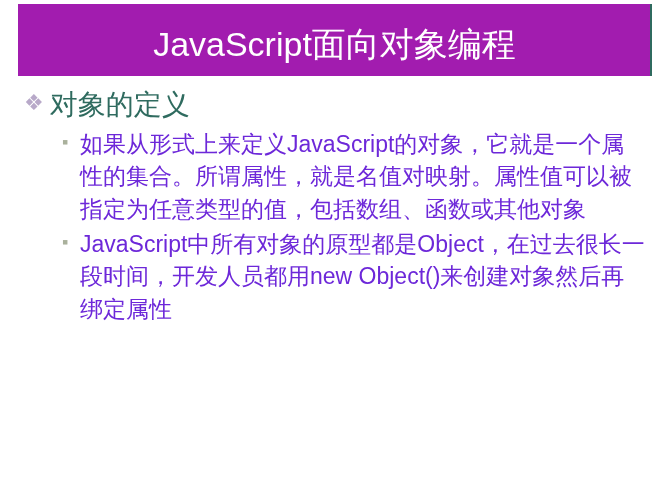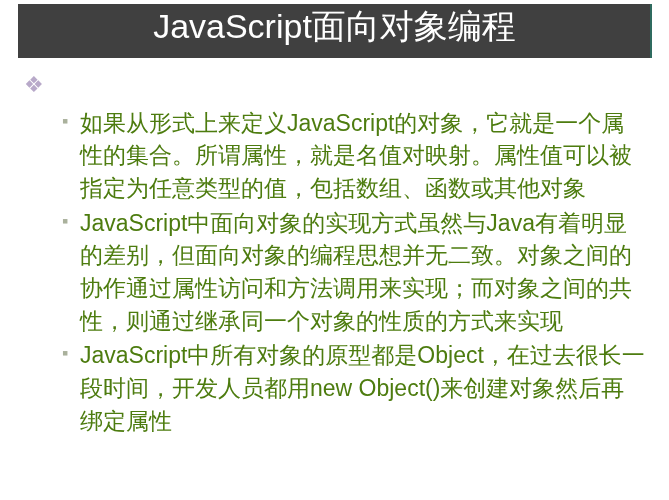--- a/index.html
+++ b/index.html
@@ -4,24 +4,24 @@
   <style>
     * { margin: 0; padding: 0; box-sizing: border-box; }
     body {
       width: 669px;
       height: 500px;
       background: #ffffff;
       font-family: "Microsoft YaHei", SimSun, sans-serif;
       overflow: hidden;
     }
     .title-banner {
-      background: #404040;
+      background: #a21caf;
       color: #ffffff;
       font-size: 34px;
-      padding: 0 30px 8px 30px;
+      padding: 18px 30px 8px 30px;
       margin: 4px 18px 12px 18px;
       border-radius: 0;
       position: relative;
       text-align: center;
     }
     .title-banner::after {
       content: '';
       position: absolute;
       right: -1px;
       top: 0;
@@ -45,21 +45,21 @@
       font-size: 22px;
       margin-right: 6px;
       line-height: 1.4;
     }
     ul.sub {
       list-style: none;
       padding-left: 38px;
     }
     ul.sub li {
       position: relative;
-      color: #4d7c0f;
+      color: #6d28d9;
       font-size: 23px;
       line-height: 1.42;
       margin-bottom: 2px;
       padding-left: 18px;
     }
     ul.sub li::before {
       content: "▪";
       position: absolute;
       left: 0;
       top: 0;
@@ -71,19 +71,19 @@
 </head>
 <body>
 
 <div class="title-banner">
   <span>JavaScript面向对象编程</span>
 </div>
 
 <div class="content">
   <div class="heading-row">
     <span class="diamond">❖</span>
+    <span>对象的定义</span>
   </div>
   <ul class="sub">
     <li>如果从形式上来定义JavaScript的对象，它就是一个属性的集合。所谓属性，就是名值对映射。属性值可以被指定为任意类型的值，包括数组、函数或其他对象</li>
-    <li>JavaScript中面向对象的实现方式虽然与Java有着明显的差别，但面向对象的编程思想并无二致。对象之间的协作通过属性访问和方法调用来实现；而对象之间的共性，则通过继承同一个对象的性质的方式来实现</li>
     <li>JavaScript中所有对象的原型都是Object，在过去很长一段时间，开发人员都用new Object()来创建对象然后再绑定属性</li>
   </ul>
 </div>
 
 </body></html>

